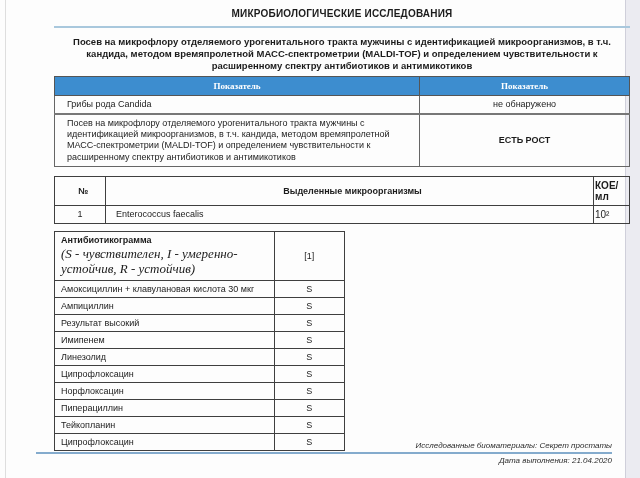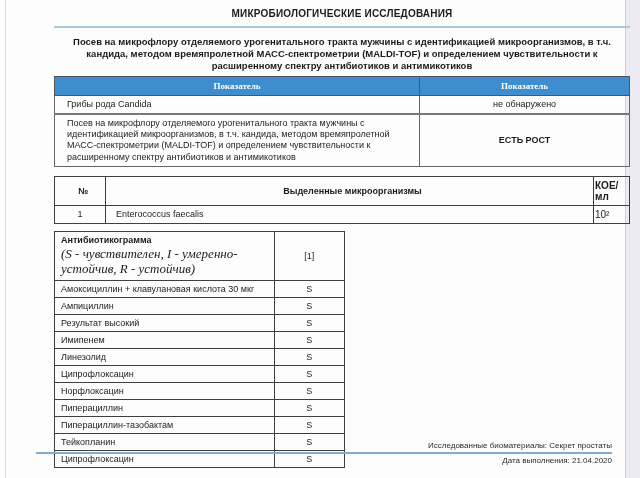--- a/index.html
+++ b/index.html
@@ -45,21 +45,21 @@
 
   .t3{width:291px;margin-top:7px;}
   .t3 th,.t3 td{border:1px solid var(--border-dark);font-size:9px;}
   .t3 thead th{padding:2px 4px;height:29px;text-align:center;vertical-align:middle;}
   .t3 .abg-title{font-weight:bold;font-size:9px;line-height:1.2;}
   .t3 .abg-legend{font-weight:normal;font-style:italic;font-size:13px;line-height:1.2;font-family:Liberation Serif, serif;}
   .t3 .cname{width:187px;text-align:left;padding:3px 6px;height:16px;}
   .t3 .cval{width:60px;text-align:center;padding:3px 2px;}
   .t3 td.cval{font-size:9px;}
 
-  .footer{position:absolute;left:36px;top:441px;width:576px;text-align:right;}
+  .footer{position:absolute;left:36px;top:441px;width:576px;text-align:right;font-style:italic;}
   .footer .biomat{font-size:8px;color:#2a2a2a;}
   .footer .footer-rule{height:2px;background:var(--footer-rule);margin:2px 0 2px 0;}
   .footer .date{font-size:8px;color:#2a2a2a;}
 </style>
 </head>
 <body>
 
 <div class="edge-left"></div>
 <div class="edge-right"></div>
 
@@ -155,24 +155,20 @@
         <tr>
           <td class="cname">Норфлоксацин</td>
           <td class="cval">S</td>
         </tr>
 
         <tr>
           <td class="cname">Пиперациллин</td>
           <td class="cval">S</td>
         </tr>
 
-        <tr>
-          <td class="cname">Пиперациллин-тазобактам</td>
-          <td class="cval">S</td>
-        </tr>
 
         <tr>
           <td class="cname">Тейкопланин</td>
           <td class="cval">S</td>
         </tr>
 
         <tr>
           <td class="cname">Ципрофлоксацин</td>
           <td class="cval">S</td>
         </tr>

